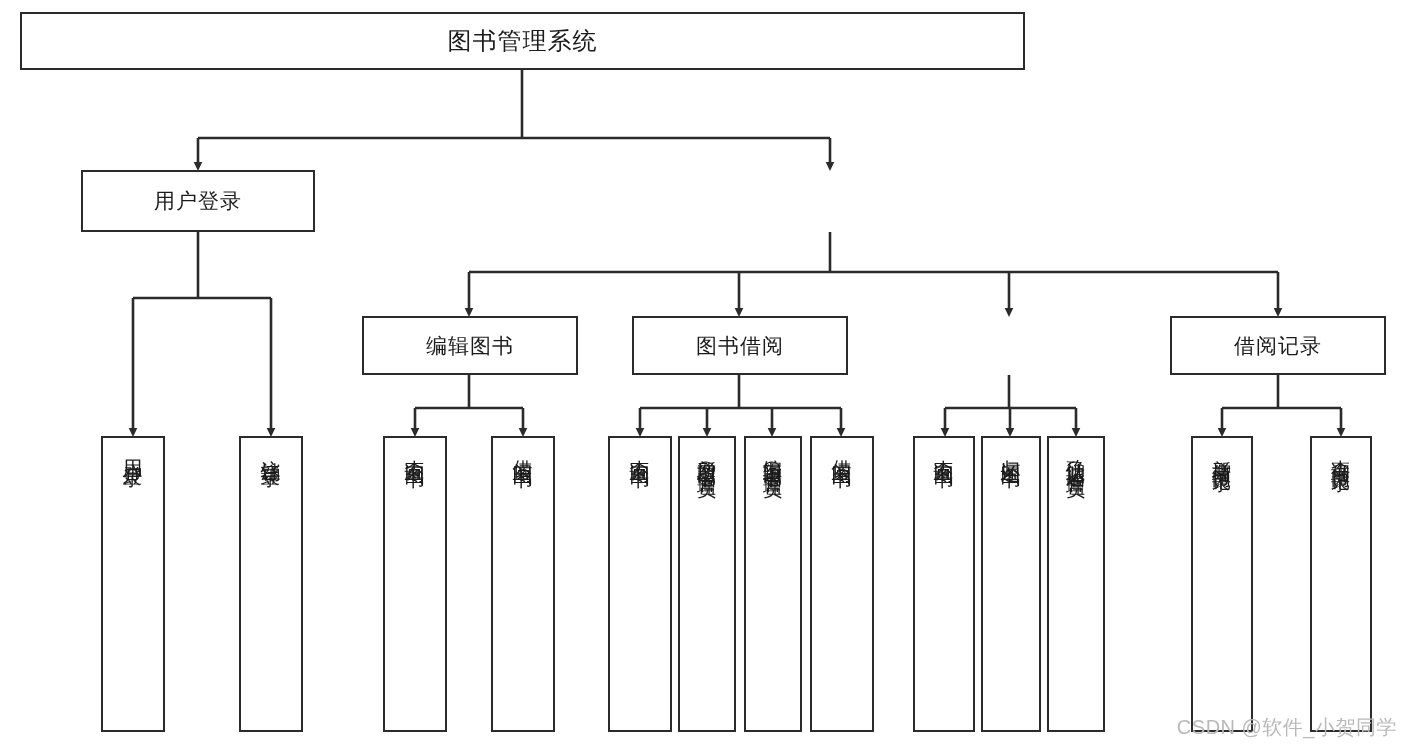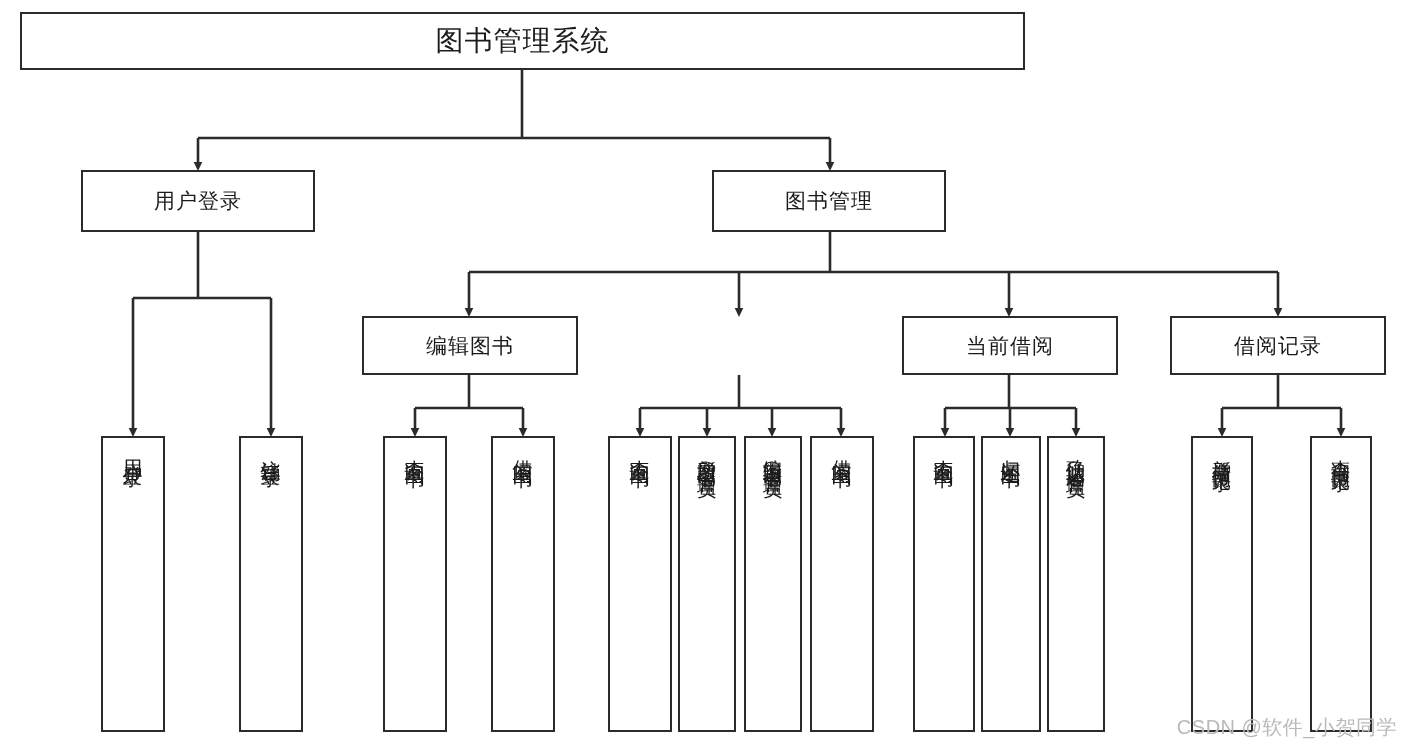--- a/index.html
+++ b/index.html
@@ -37,21 +37,21 @@
     color: #1b1b1b;
     z-index: 2;
   }
   .node.h {
     
     font-size: 21px;
     letter-spacing: 1px;
     line-height: 1.2;
   }
   .node.root {
-    font-size: 28px;
+    font-size: 24px;
   }
   .node.v {
     
     font-size: 20px;
     padding-top: 6px;
     align-items: flex-start;
     justify-content: center;
   }
   .vtext {
     writing-mode: vertical-rl;
@@ -130,29 +130,26 @@
     </g>
   </svg>
 
   <div class="node h root" style="left:20px; top:12px; width:1005px; height:58px;">
     <span>图书管理系统</span>
   </div>
 
   <div class="node h" style="left:81px; top:170px; width:234px; height:62px;">
     <span>用户登录</span>
   </div>
-  <div class="node h" style="left:712px; top:170px; width:234px; height:62px;">
-    <span>图书管理</span>
-  </div>
 
   <div class="node h" style="left:362px; top:316px; width:216px; height:59px;">
     <span>编辑图书</span>
   </div>
-  <div class="node h" style="left:902px; top:316px; width:216px; height:59px;">
-    <span>当前借阅</span>
+  <div class="node h" style="left:632px; top:316px; width:216px; height:59px;">
+    <span>图书借阅</span>
   </div>
   <div class="node h" style="left:1170px; top:316px; width:216px; height:59px;">
     <span>借阅记录</span>
   </div>
 
   <div class="node v" style="left:101px; top:436px; width:64px; height:296px;">
     <span class="vtext">用户登录</span>
   </div>
   <div class="node v" style="left:239px; top:436px; width:64px; height:296px;">
     <span class="vtext">注销登录</span>

